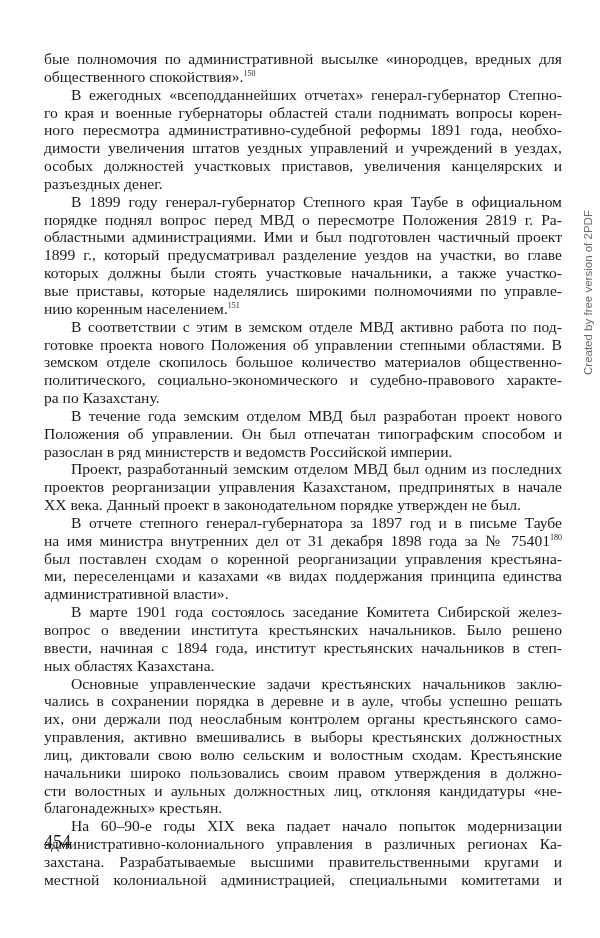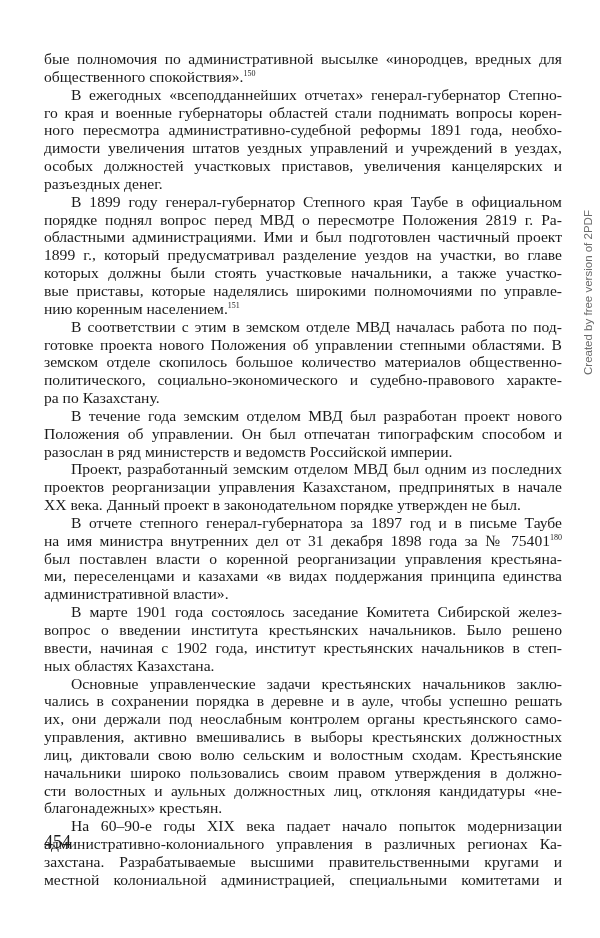--- a/index.html
+++ b/index.html
@@ -36,39 +36,39 @@
     <span class="line"><span>димости увеличения штатов уездных управлений и учреждений в уездах,</span></span>
     <span class="line"><span>особых должностей участковых приставов, увеличения канцелярских и</span></span>
     <span class="line last"><span>разъездных денег.</span></span>
     <span class="line indent"><span>В 1899 году генерал-губернатор Степного края Таубе в официальном</span></span>
     <span class="line"><span>порядке поднял вопрос перед МВД о пересмотре Положения 2819 г. Ра-</span></span>
     <span class="line"><span>областными администрациями. Ими и был подготовлен частичный проект</span></span>
     <span class="line"><span>1899 г., который предусматривал разделение уездов на участки, во главе</span></span>
     <span class="line"><span>которых должны были стоять участковые начальники, а также участко-</span></span>
     <span class="line"><span>вые приставы, которые наделялись широкими полномочиями по управле-</span></span>
     <span class="line last"><span>нию коренным населением.</span><sup>151</sup></span>
-    <span class="line indent"><span>В соответствии с этим в земском отделе МВД началась работа по под-</span></span>
+    <span class="line indent"><span>В соответствии с этим в земском отделе МВД активно работа по под-</span></span>
     <span class="line"><span>готовке проекта нового Положения об управлении степными областями. В</span></span>
     <span class="line"><span>земском отделе скопилось большое количество материалов общественно-</span></span>
     <span class="line"><span>политического, социально-экономического и судебно-правового характе-</span></span>
     <span class="line last"><span>ра по Казахстану.</span></span>
     <span class="line indent"><span>В течение года земским отделом МВД был разработан проект нового</span></span>
     <span class="line"><span>Положения об управлении. Он был отпечатан типографским способом и</span></span>
     <span class="line last"><span>разослан в ряд министерств и ведомств Российской империи.</span></span>
     <span class="line indent"><span>Проект, разработанный земским отделом МВД был одним из последних</span></span>
     <span class="line"><span>проектов реорганизации управления Казахстаном, предпринятых в начале</span></span>
     <span class="line last"><span>XX века. Данный проект в законодательном порядке утвержден не был.</span></span>
     <span class="line indent"><span>В отчете степного генерал-губернатора за 1897 год и в письме Таубе</span></span>
     <span class="line"><span>на имя министра внутренних дел от 31 декабря 1898 года за № 75401</span><sup>180</sup></span>
-    <span class="line"><span>был поставлен власти о коренной реорганизации управления крестьяна-</span></span>
+    <span class="line"><span>был поставлен сходам о коренной реорганизации управления крестьяна-</span></span>
     <span class="line"><span>ми, переселенцами и казахами «в видах поддержания принципа единства</span></span>
     <span class="line last"><span>административной власти».</span></span>
     <span class="line indent"><span>В марте 1901 года состоялось заседание Комитета Сибирской желез-</span></span>
     <span class="line"><span>вопрос о введении института крестьянских начальников. Было решено</span></span>
-    <span class="line"><span>ввести, начиная с 1902 года, институт крестьянских начальников в степ-</span></span>
+    <span class="line"><span>ввести, начиная с 1894 года, институт крестьянских начальников в степ-</span></span>
     <span class="line last"><span>ных областях Казахстана.</span></span>
     <span class="line indent"><span>Основные управленческие задачи крестьянских начальников заклю-</span></span>
     <span class="line"><span>чались в сохранении порядка в деревне и в ауле, чтобы успешно решать</span></span>
     <span class="line"><span>их, они держали под неослабным контролем органы крестьянского само-</span></span>
     <span class="line"><span>управления, активно вмешивались в выборы крестьянских должностных</span></span>
     <span class="line"><span>лиц, диктовали свою волю сельским и волостным сходам. Крестьянские</span></span>
     <span class="line"><span>начальники широко пользовались своим правом утверждения в должно-</span></span>
     <span class="line"><span>сти волостных и аульных должностных лиц, отклоняя кандидатуры «не-</span></span>
     <span class="line last"><span>благонадежных» крестьян.</span></span>
     <span class="line indent"><span>На 60–90-е годы XIX века падает начало попыток модернизации</span></span>

